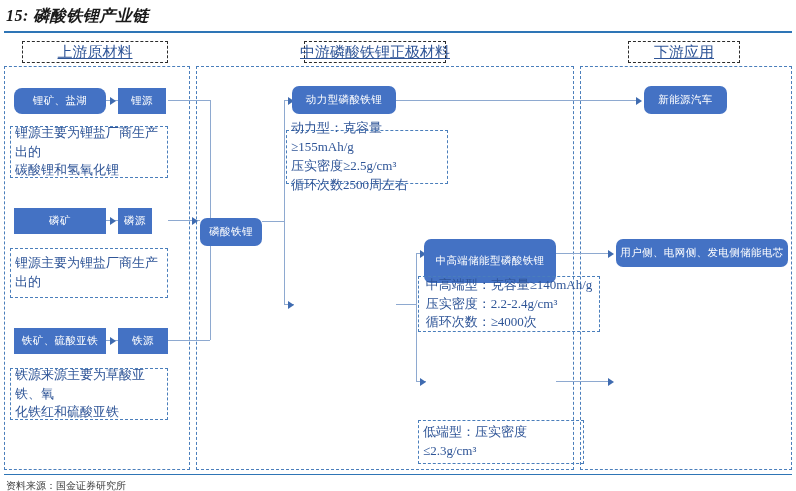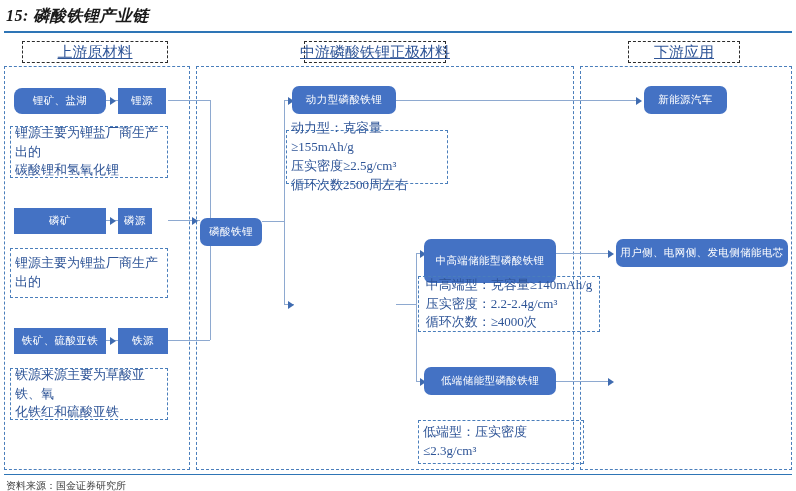--- a/index.html
+++ b/index.html
@@ -148,21 +148,20 @@
   <div class="ln h" style="left:416px; top:253px; width:10px;"></div>
   <div class="arw" style="left:420px; top:250px;"></div>
   <div class="ln h" style="left:416px; top:381px; width:10px;"></div>
   <div class="arw" style="left:420px; top:378px;"></div>
 
   <div class="box rd" style="left:424px; top:239px; width:132px; height:44px;text-align:right;">中高端储能型磷酸铁锂</div>
   <div class="note" style="left:418px; top:276px; width:182px; height:56px;">中高端型：克容量≥140mAh/g
 压实密度：2.2-2.4g/cm³
 循环次数：≥4000次</div>
 
-  <div class="box rd" style="left:424px; top:367px; width:132px; height:28px;">低端储能型磷酸铁锂</div>
   <div class="note" style="left:418px; top:420px; width:166px; height:44px;">低端型：压实密度≤2.3g/cm³</div>
 
   <div class="ln h" style="left:396px; top:100px; width:242px;"></div>
   <div class="arw" style="left:636px; top:97px;"></div>
   <div class="box rd" style="left:644px; top:86px; width:83px; height:28px;">新能源汽车</div>
 
   <div class="ln h" style="left:556px; top:253px; width:54px;"></div>
   <div class="arw" style="left:608px; top:250px;"></div>
   <div class="box rd" style="left:616px; top:239px; width:172px; height:28px;">用户侧、电网侧、发电侧储能电芯</div>
 

